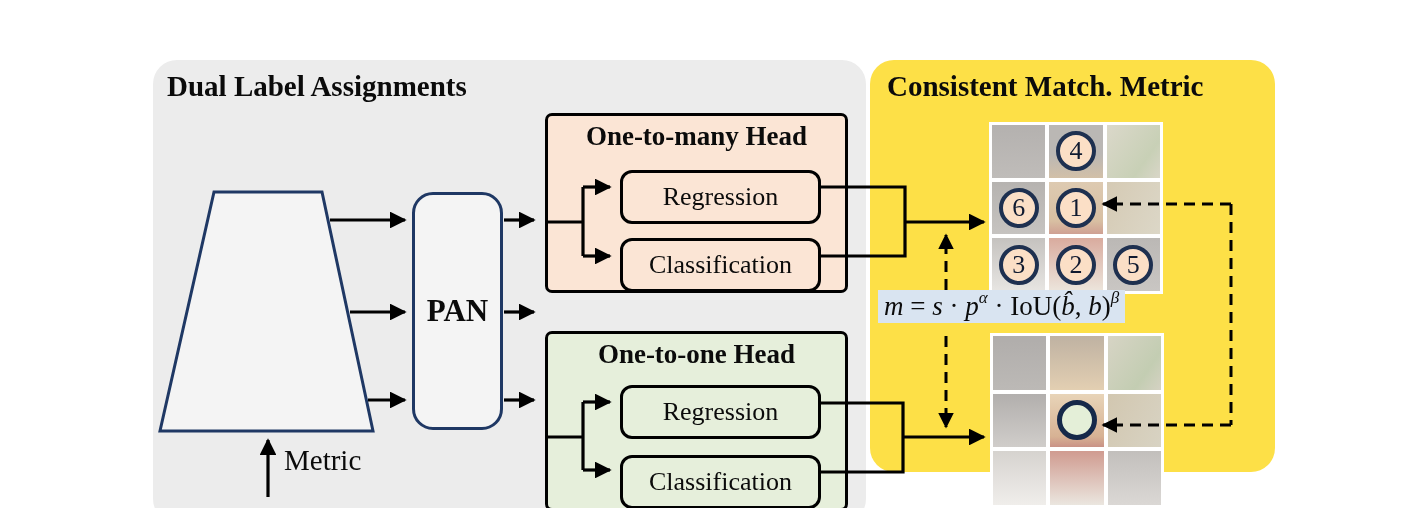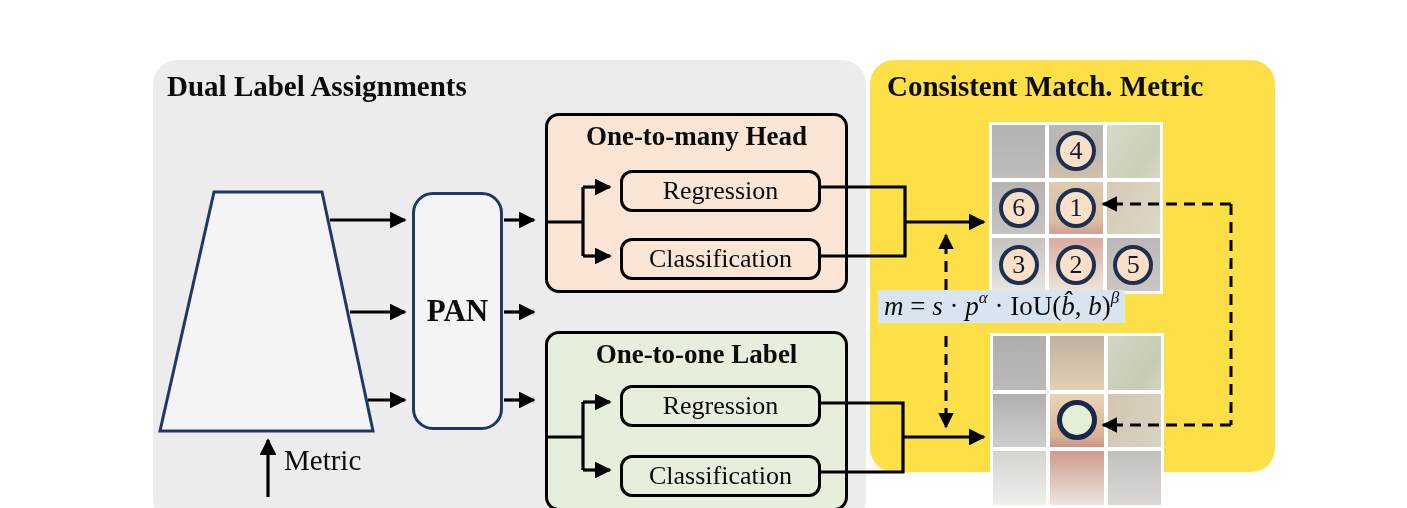--- a/index.html
+++ b/index.html
@@ -14,26 +14,26 @@
 
   .shape-layer{position:absolute;left:0;top:0;z-index:2;}
   .backbone-label{position:absolute;left:187px;top:253px;width:162px;text-align:center;
                   font-weight:bold;font-size:31px;color:#0b0b0b;z-index:2;}
   .pan-box{position:absolute;left:412px;top:152px;width:91px;height:238px;box-sizing:border-box;
            background:#f4f4f4;border:3px solid #1f3864;border-radius:21px;display:flex;
            align-items:center;justify-content:center;font-weight:bold;font-size:31px;color:#0b0b0b;z-index:2;}
   .input-label{position:absolute;left:284px;top:404px;font-size:29px;color:#0b0b0b;z-index:2;}
 
   .head{position:absolute;left:545px;width:303px;height:180px;box-sizing:border-box;
-        border:3px solid #000;border-radius:14px;z-index:2;}
+        border:3px solid #000;border-radius:7px;z-index:2;}
   .head.peach{top:73px;background:#fbe5d5;}
   .head.green{top:291px;background:#e6efdb;}
   .head-title{position:absolute;left:0;right:0;top:5px;text-align:center;font-weight:bold;
               font-size:27px;color:#0b0b0b;}
-  .sub{position:absolute;left:72px;width:201px;height:42px;box-sizing:border-box;border:3px solid #000;
+  .sub{position:absolute;left:72px;width:201px;height:54px;box-sizing:border-box;border:3px solid #000;
        border-radius:12px;display:flex;align-items:center;justify-content:center;font-size:26px;color:#0b0b0b;}
   .head.peach .sub{background:#fbe5d5;}
   .head.green .sub{background:#e6efdb;}
   .sub.r-peach{top:54px;} .sub.c-peach{top:122px;}
   .sub.r-green{top:51px;} .sub.c-green{top:121px;}
 
   .grid{position:absolute;width:174px;box-sizing:border-box;background:#ffffff;padding:3px;
         display:grid;grid-template-columns:repeat(3,1fr);grid-template-rows:repeat(3,1fr);gap:4px;z-index:2;}
   .grid.top{left:989px;top:82px;height:172px;}
   .grid.bottom{left:990px;top:293px;height:175px;}
@@ -73,21 +73,21 @@
 
   <div class="input-label">Metric</div>
 
   <div class="head peach">
     <div class="head-title">One-to-many Head</div>
     <div class="sub r-peach">Regression</div>
     <div class="sub c-peach">Classification</div>
   </div>
 
   <div class="head green">
-    <div class="head-title">One-to-one Label</div>
+    <div class="head-title">One-to-one Head</div>
     <div class="sub r-green">Regression</div>
     <div class="sub c-green">Classification</div>
   </div>
 
   <div class="grid top">
     <div class="cell" style="background:linear-gradient(180deg,#b4b1af,#bfbcb9)"></div>
     <div class="cell" style="background:linear-gradient(180deg,#bab7b4 55%,#d2c0a8)">
       <span class="num-circle">4</span>
     </div>
     <div class="cell" style="background:linear-gradient(125deg,#dbd8ca,#c8d0b6 70%,#d9d6c8)"></div>

